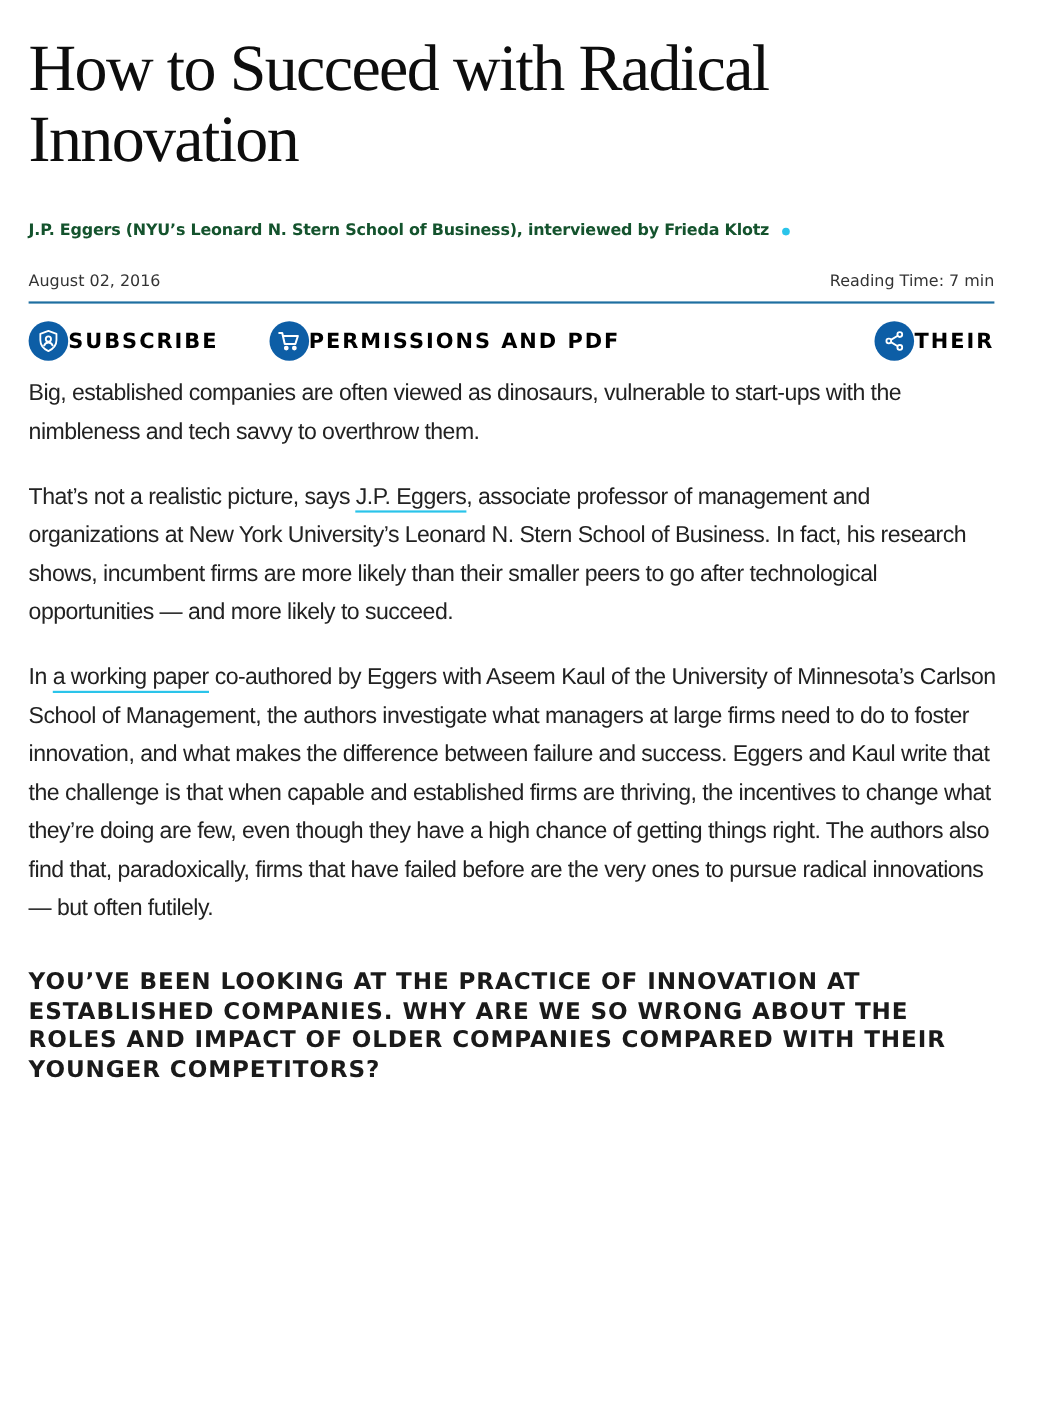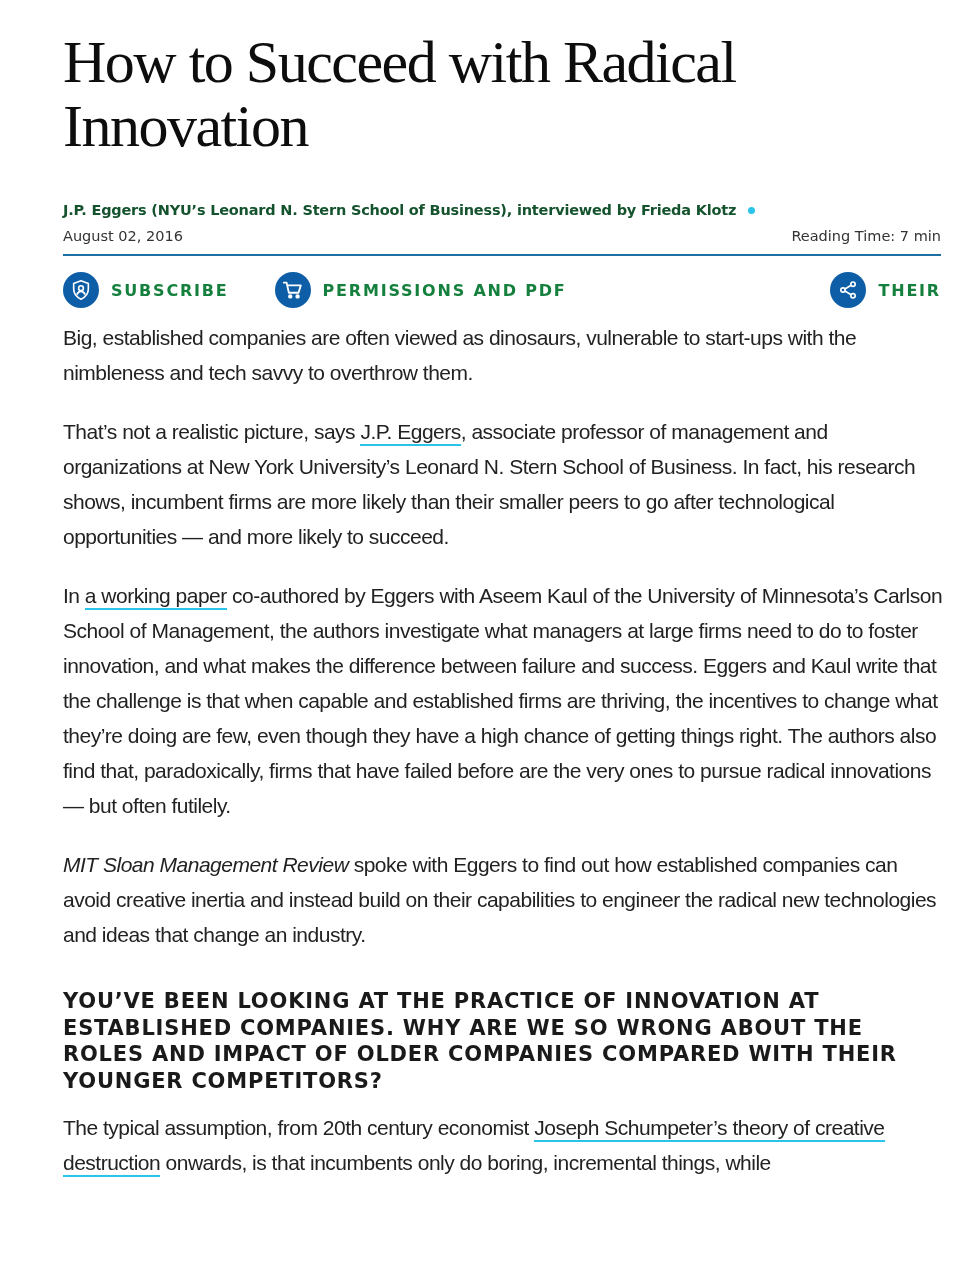--- a/index.html
+++ b/index.html
@@ -1,18 +1,18 @@
 <!DOCTYPE html>
 <html><head>
 <meta charset="utf-8">
 <style>
   * { box-sizing: border-box; margin: 0; padding: 0; }
   html, body { width: 960px; height: 1280px; overflow: hidden; background: #ffffff; }
   body { font-family: "Liberation Sans", sans-serif; color: #1a1a1a; }
-  .page { padding: 0 36px 0 63px; }
+  .page { padding: 0 36px 0 26px; }
 
   .title {
     font-family: "Liberation Serif", serif;
     font-weight: 400;
     font-size: 60px;
     line-height: 64px;
     letter-spacing: -1.5px;
     color: #0d0d0d;
     margin-top: 30px;
     width: 760px;
@@ -41,41 +41,42 @@
     display: flex; justify-content: space-between; align-items: center;
     margin-top: 10px;
     padding-bottom: 10px;
     border-bottom: 2px solid #1e6fa1;
     width: 878px;
   }
   .date, .reading {
     font-family: "DejaVu Sans", sans-serif;
     font-size: 14.5px;
     color: #333;
+    margin-top: 20px;
   }
 
   .actions {
     display: flex; align-items: center;
     width: 878px;
     margin-top: 14px;
     height: 40px;
   }
   .action { display: flex; align-items: center; cursor: pointer; }
   .action .circle {
     width: 36px; height: 36px; border-radius: 50%;
     background: #0d5ea6;
     display: flex; align-items: center; justify-content: center;
   }
   .action .label {
     font-family: "DejaVu Sans", sans-serif;
     font-weight: 700;
-    font-size: 16px;
+    font-size: 19px;
     letter-spacing: 1.8px;
-    color: #15803d;
-    margin-left: 12px;
+    color: #000000;
+    margin-left: 0;
   }
   .action.perm { margin-left: 46px; }
   .action.share { margin-left: auto; }
 
   .body p {
     font-family: "Liberation Sans", sans-serif;
     font-size: 21px;
     line-height: 35px;
     color: #222;
     width: 880px;
@@ -150,19 +151,17 @@
     </div>
   </div>
 
   <div class="body">
     <p class="first"><span>Big, established companies are often viewed as dinosaurs, vulnerable to start-ups with the nimbleness and tech savvy to overthrow them.</span></p>
 
     <p><span>That’s not a realistic picture, says </span><a class="lnk">J.P. Eggers</a><span>, associate professor of management and organizations at New York University’s Leonard N. Stern School of Business. In fact, his research shows, incumbent firms are more likely than their smaller peers to go after technological opportunities — and more likely to succeed.</span></p>
 
     <p><span>In </span><a class="lnk">a working paper</a><span> co-authored by Eggers with Aseem Kaul of the University of Minnesota’s Carlson School of Management, the authors investigate what managers at large firms need to do to foster innovation, and what makes the difference between failure and success. Eggers and Kaul write that the challenge is that when capable and established firms are thriving, the incentives to change what they’re doing are few, even though they have a high chance of getting things right. The authors also find that, paradoxically, firms that have failed before are the very ones to pursue radical innovations — but often futilely.</span></p>
 
-    <p><em>MIT Sloan Management Review</em><span> spoke with Eggers to find out how established companies can avoid creative inertia and instead build on their capabilities to engineer the radical new technologies and ideas that change an industry.</span></p>
 
     <h2 class="question">YOU’VE BEEN LOOKING AT THE PRACTICE OF INNOVATION AT ESTABLISHED COMPANIES. WHY ARE WE SO WRONG ABOUT THE ROLES AND IMPACT OF OLDER COMPANIES COMPARED WITH THEIR YOUNGER COMPETITORS?</h2>
 
-    <p class="answer"><span>The typical assumption, from 20th century economist </span><a class="lnk">Joseph Schumpeter’s theory of creative destruction</a><span> onwards, is that incumbents only do boring, incremental things, while</span></p>
   </div>
 </div>
 
 </body></html>

